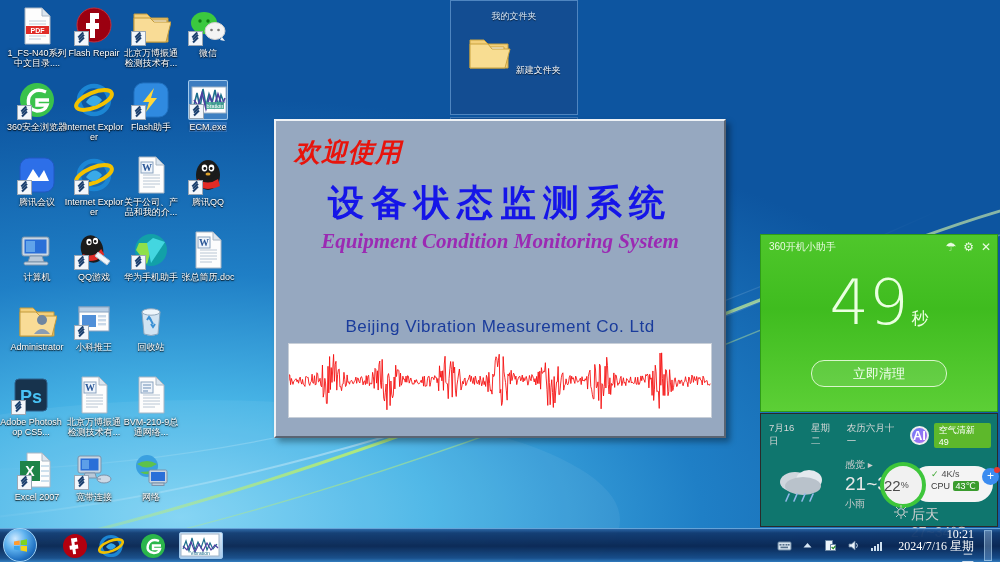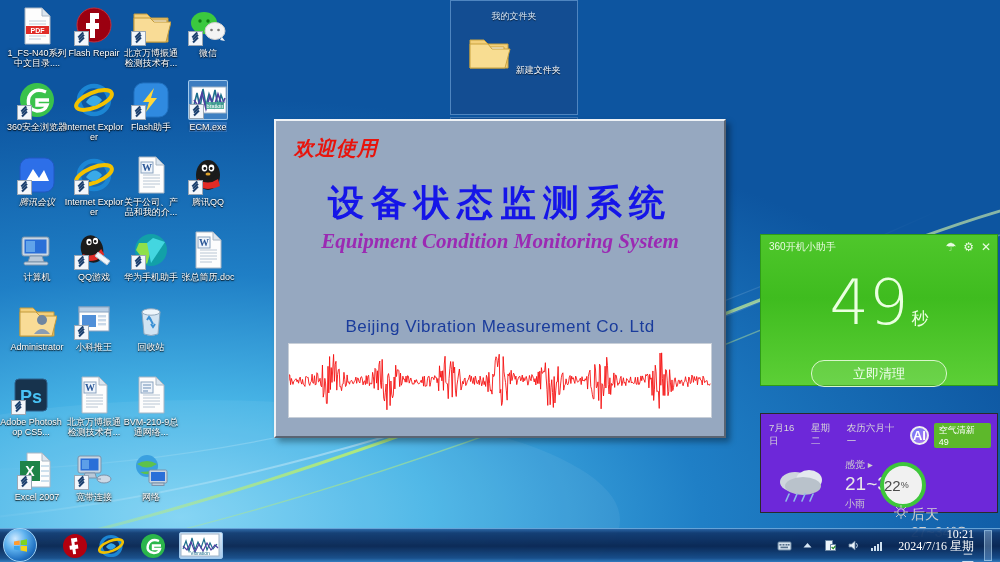--- a/index.html
+++ b/index.html
@@ -65,21 +65,21 @@
     background:#96a8c0;
     border-top:2px solid #eef2f6;border-left:2px solid #eef2f6;
     border-right:2px solid #5a6472;border-bottom:2px solid #5a6472;
     box-sizing:border-box;
     box-shadow:4px 4px 6px rgba(0,0,0,.35);
   }
   #splash .inner{position:relative;width:100%;height:100%;}
   .sp-welcome{
     position:absolute;left:18px;top:14px;color:#e8140c;
     font-family:"Liberation Serif","DejaVu Serif",serif;
-    font-style:italic;font-weight:bold;font-size:20px;letter-spacing:1px;
+    font-style:italic;font-weight:bold;font-size:26px;letter-spacing:1px;
   }
   .sp-title-cn{
     position:absolute;left:0;right:0;top:58px;text-align:center;
     color:#1515e8;font-weight:bold;font-size:36px;letter-spacing:7px;
     font-family:"Liberation Serif","DejaVu Serif",serif;
   }
   .sp-title-en{
     position:absolute;left:0;right:0;top:108px;text-align:center;
     color:#9b2ab3;font-style:italic;font-weight:bold;font-size:21px;
     font-family:"Liberation Serif","DejaVu Serif",serif;
@@ -94,42 +94,42 @@
     color:#1a3c9c;font-size:17px;letter-spacing:0.5px;
   }
   .sp-wave{
     position:absolute;left:12px;top:222px;width:424px;height:75px;
     background:#fff;border:1px solid #c8cfd8;box-sizing:border-box;
   }
   .sp-wave svg{display:block;width:100%;height:100%;}
 
   
   #w360{
-    position:absolute;left:760px;top:234px;width:238px;height:152px;
+    position:absolute;left:760px;top:234px;width:238px;height:178px;
     background:linear-gradient(180deg,#4fc72b 0%,#3fbc1f 42%,#5ccf36 100%);
     border:1px solid #2f9c16;box-sizing:border-box;
   }
   #w360 .hdr{display:flex;align-items:center;height:20px;padding:2px 6px 0 8px;}
   #w360 .hdr .t{color:#eafbe2;font-size:10px;flex:1;}
   #w360 .hdr .ic{color:#eafbe2;font-size:12px;margin-left:7px;cursor:default;line-height:12px;}
   #w360 .bignum{
     text-align:center;color:#eaffe0;font-weight:300;font-size:62px;line-height:64px;margin-top:14px;
     font-family:"DejaVu Sans",sans-serif;
   }
   #w360 .bignum .unit{font-size:17px;font-weight:normal;margin-left:3px;}
   #w360 .sub{text-align:center;color:#e7ffdb;font-size:10px;margin-top:10px;}
   #w360 .btn{
     display:block;margin:10px auto 0 auto;width:134px;height:25px;line-height:25px;
     border:1px solid #d9f6cc;border-radius:13px;color:#f2fff0;font-size:13px;text-align:center;
     background:rgba(255,255,255,.10);cursor:pointer;
   }
   
   #wweather{
-    position:absolute;left:760px;top:413px;width:238px;height:100px;
-    background:#6d28d9;border:1px solid #2a2a2a;box-sizing:border-box;color:#e2e2e2;
+    position:absolute;left:760px;top:413px;width:238px;height:114px;
+    background:#0f766e;border:1px solid #2a2a2a;box-sizing:border-box;color:#e2e2e2;
   }
   #wweather .wrow1{display:flex;align-items:center;padding:8px 6px 0 8px;font-size:9.5px;gap:8px;}
   #wweather .wrow1 .d{color:#d8d8d8;}
   #wweather .ai{
     width:19px;height:19px;border-radius:50%;
     background:linear-gradient(135deg,#6f7bf7,#b06ff0);color:#fff;font-size:13px;font-weight:bold;
     display:flex;align-items:center;justify-content:center;border:2px solid #efefef;box-sizing:border-box;
   }
   #wweather .air{
     background:#5db82b;color:#fff;font-size:9px;padding:1px 5px;border-radius:2px;margin-left:-3px;
@@ -287,21 +287,21 @@
     <div class="icon selected" style="left: 177px; top: 80px;"><div class="glyph">
         <svg class="art" viewBox="0 0 40 40">
           <rect x="3" y="6" width="34" height="26" fill="#ffffff" stroke="#a0b3c6"></rect>
           <polyline points="5,24 8,12 11,27 14,8 17,25 20,13 23,22 26,9 29,25 32,14 35,22" fill="none" stroke="#1d6f8c" stroke-width="1.6"></polyline>
           <polyline points="5,19 9,25 13,12 17,28 21,15 25,26 29,13 33,24 36,17" fill="none" stroke="#4f3fa0" stroke-width="1.6"></polyline>
           <rect x="17" y="21" width="18" height="7" fill="#3fa58f" opacity=".85"></rect>
           <text x="26" y="27" font-size="5.5" fill="#ffffff" text-anchor="middle" font-family="Liberation Sans, sans-serif">bration</text>
         </svg>
         <span class="shortcut-arrow"></span>
       </div><span class="lbl">ECM.exe</span></div>
-    <div class="icon" style="left: 6px; top: 155px; font-style: italic;"><div class="glyph">
+    <div class="icon" style="left: 6px; top: 155px;"><div class="glyph">
         <svg class="art" viewBox="0 0 40 40">
           <rect x="3" y="3" width="34" height="34" rx="9" fill="#2d6fe8"></rect>
           <rect x="3" y="3" width="34" height="34" rx="9" fill="none" stroke="#2159c2"></rect>
           <path d="M9 26 l7 -12 l6 9 l5 -8 l5 11 z" fill="#ffffff"></path>
         </svg>
         <span class="shortcut-arrow"></span>
       </div><span class="lbl">腾讯会议</span></div>
     <div class="icon" style="left: 63px; top: 155px;"><div class="glyph">
         <svg class="art" viewBox="0 0 40 40">
           <ellipse cx="20" cy="20" rx="15" ry="14" fill="none" stroke="#1b86d4" stroke-width="4.5"></ellipse>
@@ -569,20 +569,30 @@
         <line x1="32" y1="32" x2="29" y2="39"></line>
           <line x1="40" y1="32" x2="37" y2="39"></line>
       </g>
     </svg>
     <div class="temp-block">
       <div class="t1">
         <span>感觉</span> ▸
       </div>
       <div class="t2">21~31</div>
       <div class="t3">小雨</div>
+    </div>
+    <div class="cpu-pill">
+      <div class="l1">
+        <span class="chk">✓</span><span>4K/s</span>
+      </div>
+      <div class="l2">
+        <span>CPU</span>
+        <span class="v">43℃</span>
+      </div>
+      <div class="plus-badge">+</div>
     </div>
     <div class="ring">
       <span>22</span>
         <span class="pct">%</span>
     </div>
     <svg class="sun-ic" viewBox="0 0 14 14">
       <circle cx="7" cy="7" r="3.2" fill="none" stroke="#cfcfcf" stroke-width="1.1"></circle>
       <g stroke="#cfcfcf" stroke-width="1" stroke-linecap="round">
         <line x1="7" y1="0.5" x2="7" y2="2.4"></line>
           <line x1="7" y1="11.6" x2="7" y2="13.5"></line>

